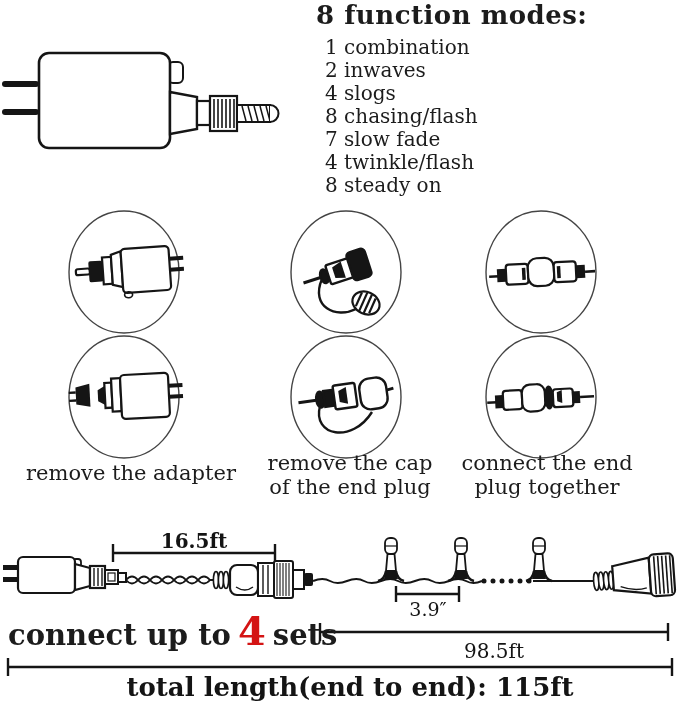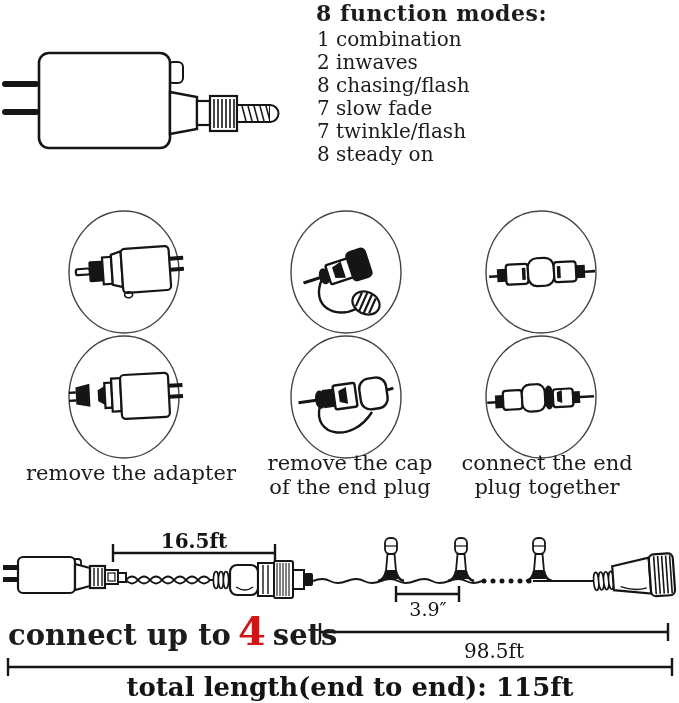--- a/index.html
+++ b/index.html
@@ -2,22 +2,22 @@
 <html><head>
 <meta charset="utf-8">
 <style>
   html,body{margin:0;padding:0;background:#fff;}
   #stage{
     position:relative;width:679px;height:703px;background:#ffffff;overflow:hidden;
     font-family:"DejaVu Serif", serif;color:#1c1c1c;
   }
   .abs{position:absolute;}
   
-  #modes-title{left:316px;top:0px;font-size:22px;font-weight:bold;letter-spacing:.5px;white-space:nowrap;}
-  #modes-list{left:317px;top:28px;list-style:none;margin:0;padding:0;font-size:20px;line-height:23px;white-space:nowrap;}
+  #modes-title{left:316px;top:0px;font-size:26px;font-weight:bold;letter-spacing:.5px;white-space:nowrap;}
+  #modes-list{left:317px;top:28px;list-style:none;margin:8px;padding:0;font-size:20px;line-height:23px;white-space:nowrap;}
   
   .caption{text-align:center;font-size:21px;line-height:24px;white-space:nowrap;}
   #cap1{left:16px;top:461px;width:230px;text-align:center;}
   #cap2{left:252px;top:451px;width:196px;}
   #cap3{left:450px;top:451px;width:194px;}
   
   #connect-line{left:8px;top:607px;white-space:nowrap;font-weight:bold;font-size:29px;}
   #connect-line .red{color:#d41414;font-size:40px;font-weight:bold;margin:0 7px;}
   svg{display:block;}
   svg text{font-family:"DejaVu Serif", serif;fill:#141414;}
@@ -53,23 +53,24 @@
         <line x1="266" y1="86" x2="270" y2="101"></line>
       </g>
       <path d="M270,85 a8.5,8.5 0 0 1 0,17" fill="#ffffff" stroke-width="2"></path>
     </g>
   </svg>
 
   <div class="abs" id="modes-title">8 function modes:</div>
   <ul class="abs" id="modes-list">
     <li>1 combination</li>
     <li>2 inwaves</li>
+    <li>4 slogs</li>
     <li>8 chasing/flash</li>
     <li>7 slow fade</li>
-    <li>7 twinkle/flash</li>
+    <li>4 twinkle/flash</li>
     <li>8 steady on</li>
   </ul>
 
   <svg class="abs" style="left:64px;top:207px" width="120" height="130" viewBox="0 0 120 130">
     <ellipse cx="60" cy="65" rx="55" ry="61" fill="#fff" stroke="#444" stroke-width="1.4"></ellipse>
     <g transform="rotate(-4 60 65)" fill="none" stroke="#151515" stroke-width="2.2">
       <rect x="12" y="59" width="14" height="6" rx="2"></rect>
       <rect x="25" y="52" width="14" height="21" rx="2" fill="#151515" stroke="none"></rect>
       <rect x="39" y="49" width="9" height="27" fill="#fff"></rect>
       <polygon points="48,47 58,44 58,80 48,77" fill="#fff"></polygon>

